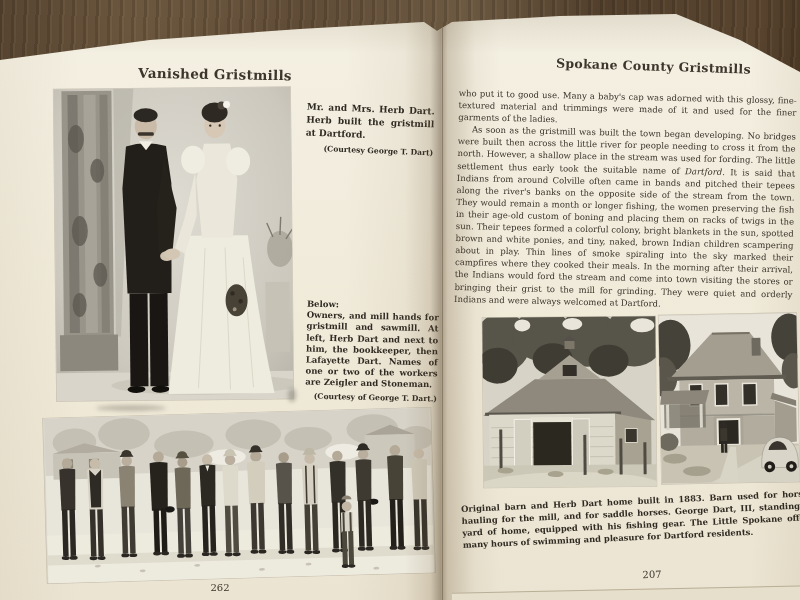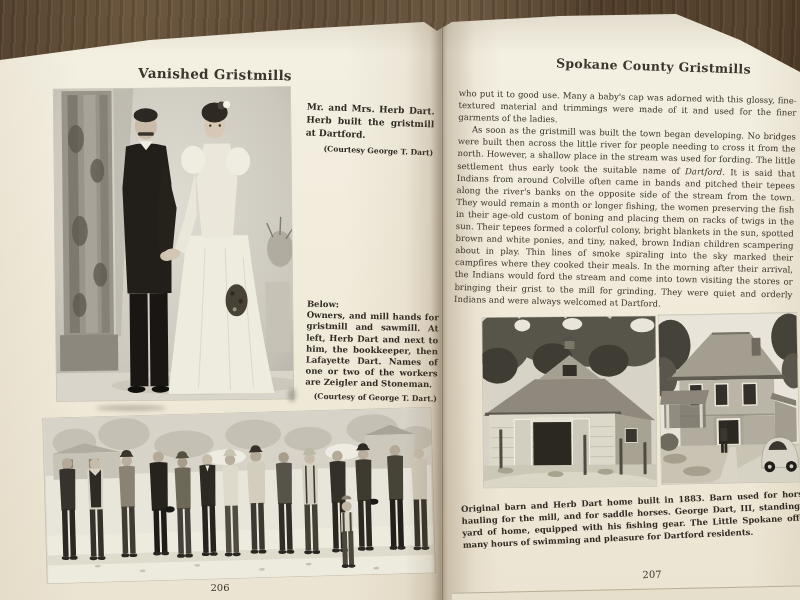--- a/index.html
+++ b/index.html
@@ -312,21 +312,21 @@
               <path d="M-6,103 h12 v20 h-12 z" fill="#d9d5c8"></path>
               <path d="M-3.5,103 v20 M3.5,103 v20" stroke="#4a4437" stroke-width="2"></path>
               <rect x="-5.5" y="122" width="5" height="34" fill="#4d483c"></rect>
               <rect x="0.8" y="122" width="5" height="34" fill="#4d483c"></rect>
               <ellipse cx="-3" cy="157" rx="3.6" ry="1.8" fill="#2a2722"></ellipse>
               <ellipse cx="3.5" cy="157" rx="3.6" ry="1.8" fill="#2a2722"></ellipse>
             </g>
         </svg>
       </div>
 
-      <div class="page-num num-left">206</div>
+      <div class="page-num num-left">262</div>
     </div>
 
     <div>
       <h1 class="page-title right-title">Spokane County Gristmills</h1>
 
       <div class="body-text">
         <p class="para1">who put it to good use. Many a baby's cap was adorned with this glossy, fine-textured material and trimmings were made of it and used for the finer garments of the ladies.</p>
         <p class="para2"><span>As soon as the gristmill was built the town began developing. No bridges were built then across the little river for people needing to cross it from the north. However, a shallow place in the stream was used for fording. The little settlement thus early took the suitable name of </span><i>Dartford</i><span>. It is said that Indians from around Colville often came in bands and pitched their tepees along the river's banks on the opposite side of the stream from the town. They would remain a month or longer fishing, the women preserving the fish in their age-old custom of boning and placing them on racks of twigs in the sun. Their tepees formed a colorful colony, bright blankets in the sun, spotted brown and white ponies, and tiny, naked, brown Indian children scampering about in play. Thin lines of smoke spiraling into the sky marked their campfires where they cooked their meals. In the morning after their arrival, the Indians would ford the stream and come into town visiting the stores or bringing their grist to the mill for grinding. They were quiet and orderly Indians and were always welcomed at Dartford.</span></p>
       </div>
 

